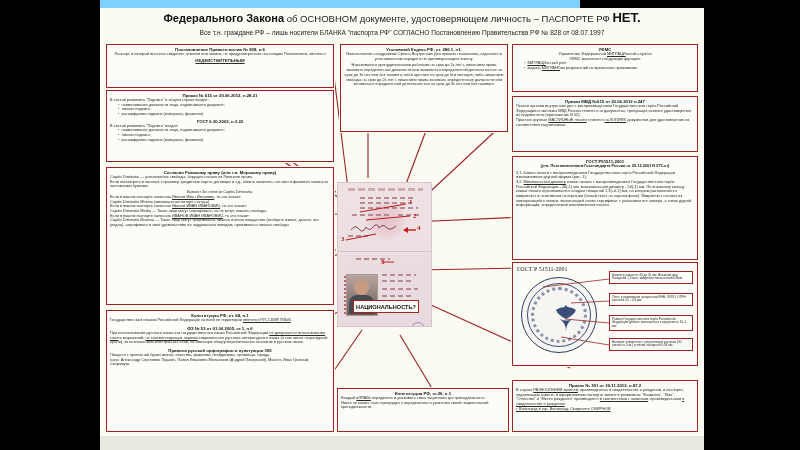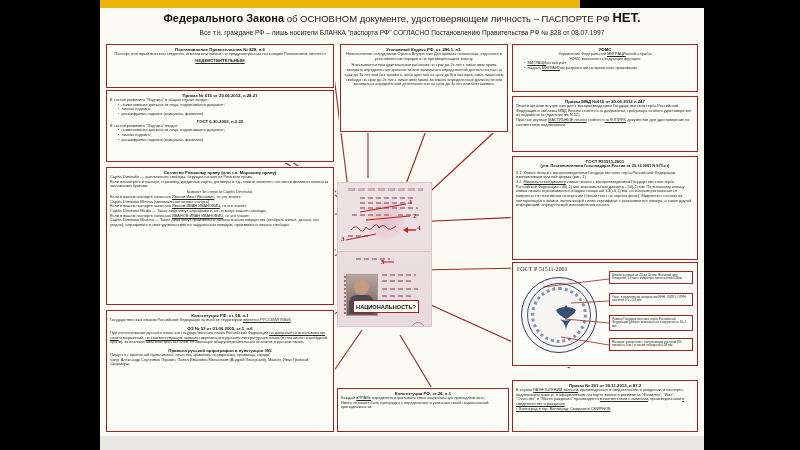--- a/index.html
+++ b/index.html
@@ -1,20 +1,20 @@
 <!DOCTYPE html>
 <html><head>
 <meta charset="utf-8">
 <style>
   html,body{margin:0;padding:0;background:#000;}
   body{width:800px;height:450px;overflow:hidden;font-family:"Liberation Sans",sans-serif;}
   .screen{position:relative;width:800px;height:450px;background:#000;}
   .bar-left{position:absolute;left:0;top:0;width:100px;height:450px;background:#000;}
   .bar-right{position:absolute;left:704px;top:0;width:96px;height:450px;background:#000;}
-  .page{position:absolute;left:100px;top:0;width:480px;height:450px;background:#eab308;}
+  .page{position:absolute;left:100px;top:0;width:480px;height:450px;background:#7dd3fc;}
   .page-inner{position:absolute;left:0;top:8px;width:604px;height:428px;background:#fbfbf4;}
   .bottomstrip{position:absolute;left:0;top:436px;width:604px;height:14px;background:#e9e9e1;}
 
   
   .headline{position:absolute;left:0;top:10px;width:604px;text-align:center;line-height:1.25;}
   .h-line1{font-size:9.5px;color:#1a1a1a;}
   .h-strong{font-weight:bold;font-size:11px;color:#111;}
   .h-net{font-weight:bold;font-size:13px;color:#111;}
   .h-line2{font-size:6.6px;color:#222;margin-top:3px;}
 

